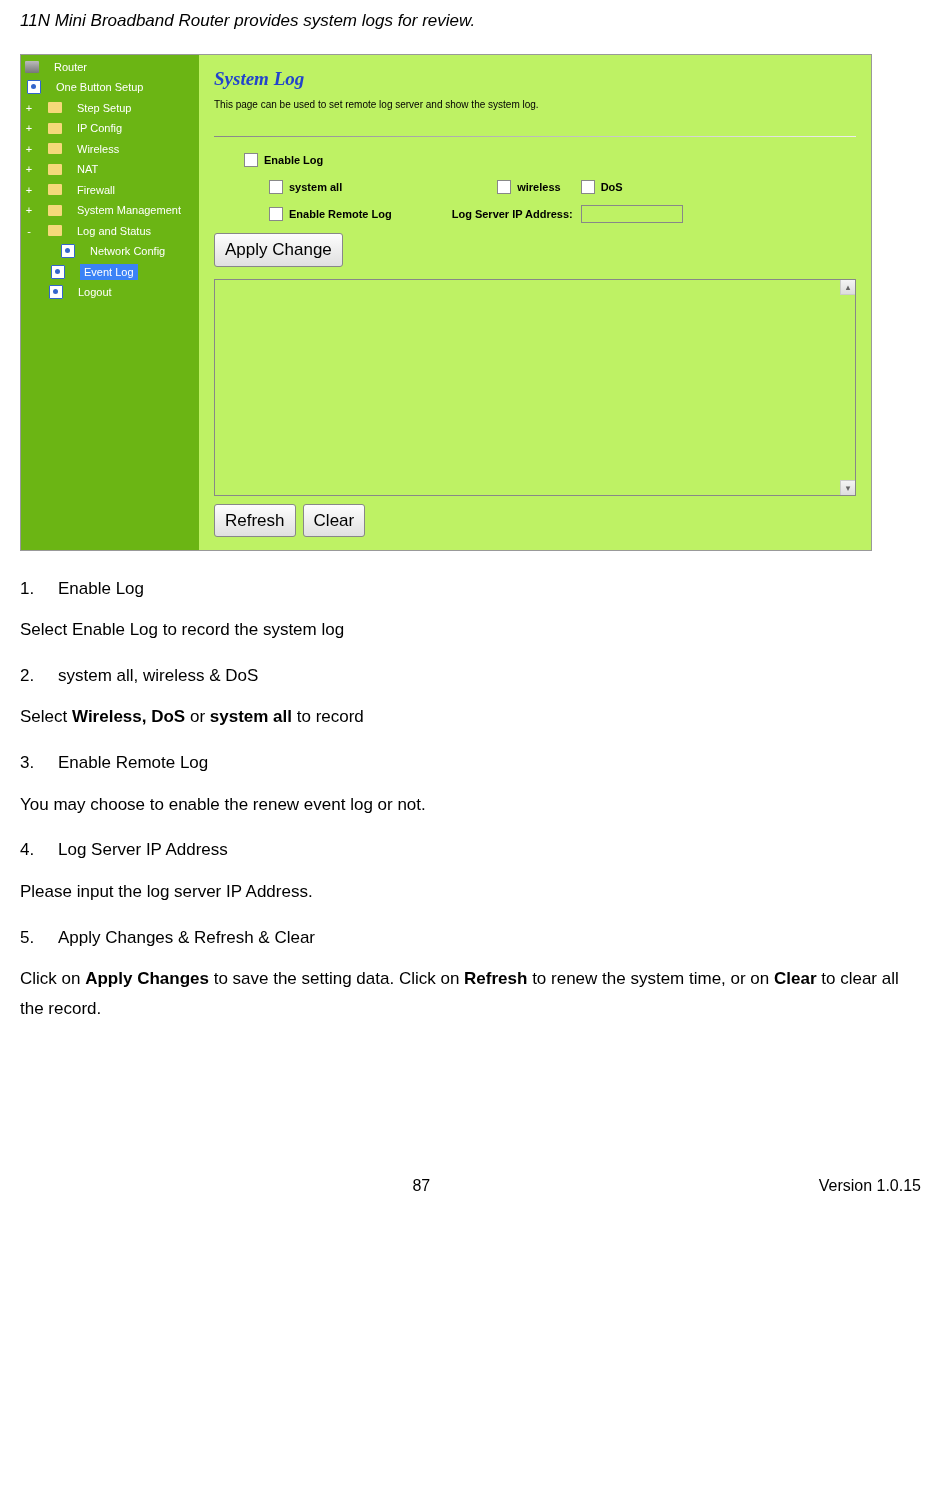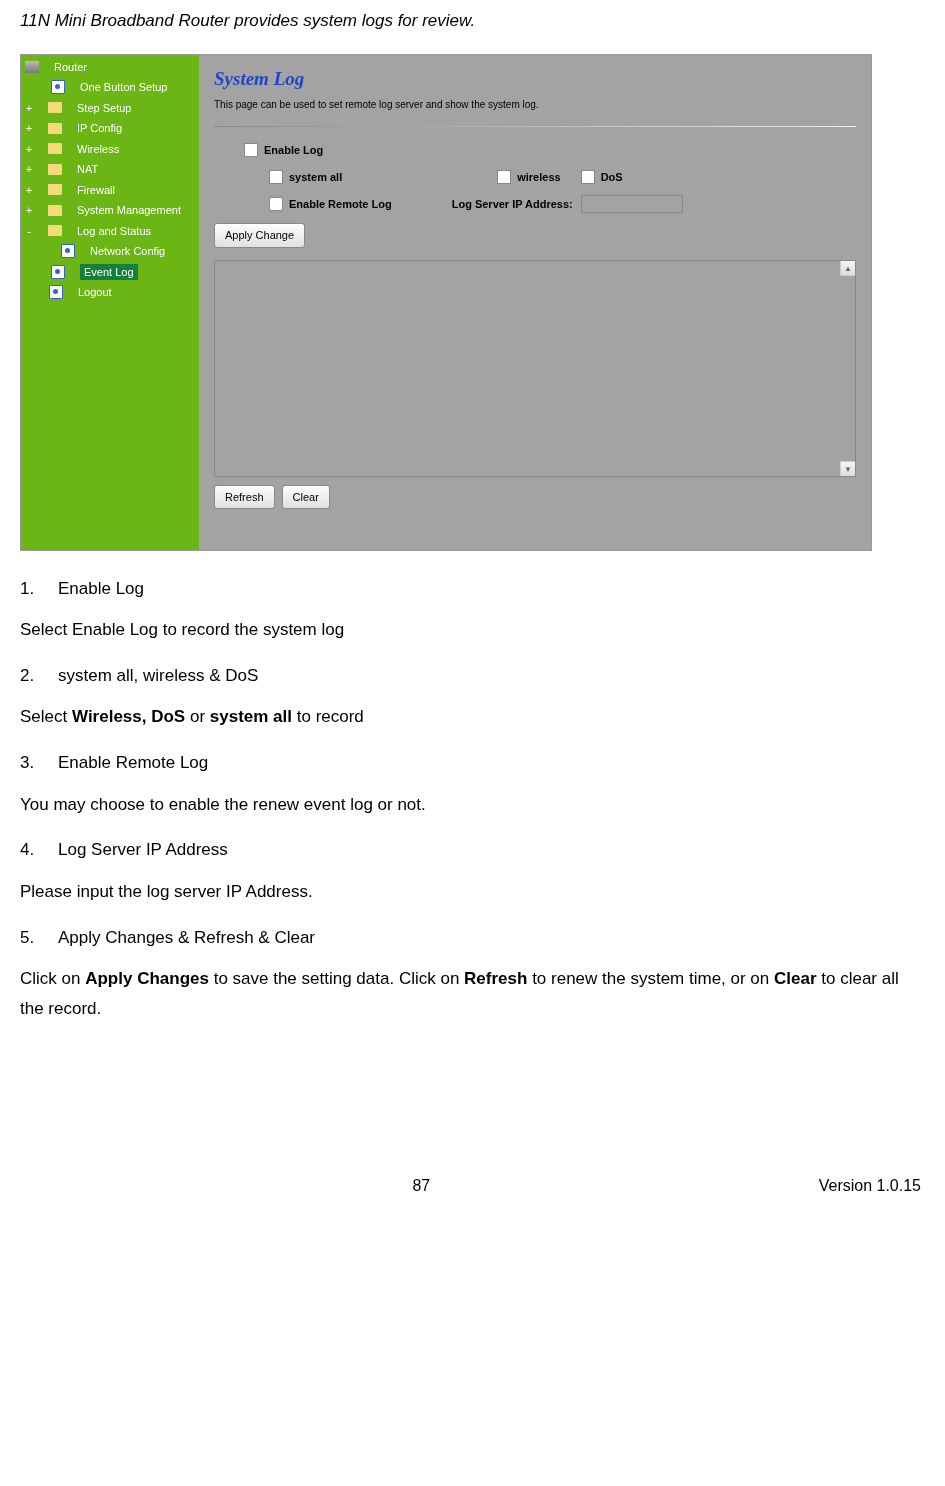--- a/index.html
+++ b/index.html
@@ -64,42 +64,42 @@
       border-radius:50%;
       top:3px;left:3px;
     }
     .expander {
       color: #fff;
       width: 8px;
       text-align: center;
       font-size: 11px;
     }
     .selected-item {
-      background: #15803d;
+      background: #3b82f6;
       padding: 0 4px;
     }
     .content-panel {
       flex: 1;
-      background: #a3a3a3;
+      background: #bef264;
       padding: 10px 15px;
       font-size: 11px;
       color: #000;
       position: relative;
     }
     .panel-title {
       color: #2244cc;
       font-weight: bold;
       font-style: italic;
       font-family: 'Times New Roman', serif;
       font-size: 19px;
       margin-bottom: 4px;
     }
     .panel-desc {
       font-size: 10px;
-      margin-bottom: 14px;
+      margin-bottom: 24px;
     }
     .hr-grad {
       height: 1px;
       background: linear-gradient(to right, #888, #eee);
       margin-bottom: 15px;
     }
     .form-row {
       display: flex;
       align-items: center;
       margin-bottom: 10px;
@@ -121,21 +121,21 @@
       height: 16px;
       border: 1px solid #888;
       margin-left: 8px;
     }
     .btn {
       display: inline-block;
       border: 1px solid #888;
       border-radius: 3px;
       background: linear-gradient(#fdfdfd, #e0e0e0);
       padding: 3px 10px;
-      font-size: 11px;
+      font-size: 17px;
       margin-right: 4px;
     }
     .log-textarea {
       width: 640px;
       height: 215px;
       border: 1px solid #888;
       margin: 12px 0 8px 0;
       position: relative;
     }
     .scroll-up, .scroll-down {
@@ -183,21 +183,21 @@
 <body>
 
 <div class="header-line">11N Mini Broadband Router    provides system logs for review.</div>
 
 <div class="screenshot-container">
   <div class="nav-panel">
     <div class="nav-row">
       <span class="router-icon"></span>
       <span>Router</span>
     </div>
-    <div class="nav-row" style="padding-left:30px">
+    <div class="nav-row" style="padding-left:6px">
       <span class="page-icon"></span>
       <span>One Button Setup</span>
     </div>
     <div class="nav-row">
       <span class="expander">+</span>
       <span class="folder-icon"></span>
       <span>Step Setup</span>
     </div>
     <div class="nav-row">
       <span class="expander">+</span>

